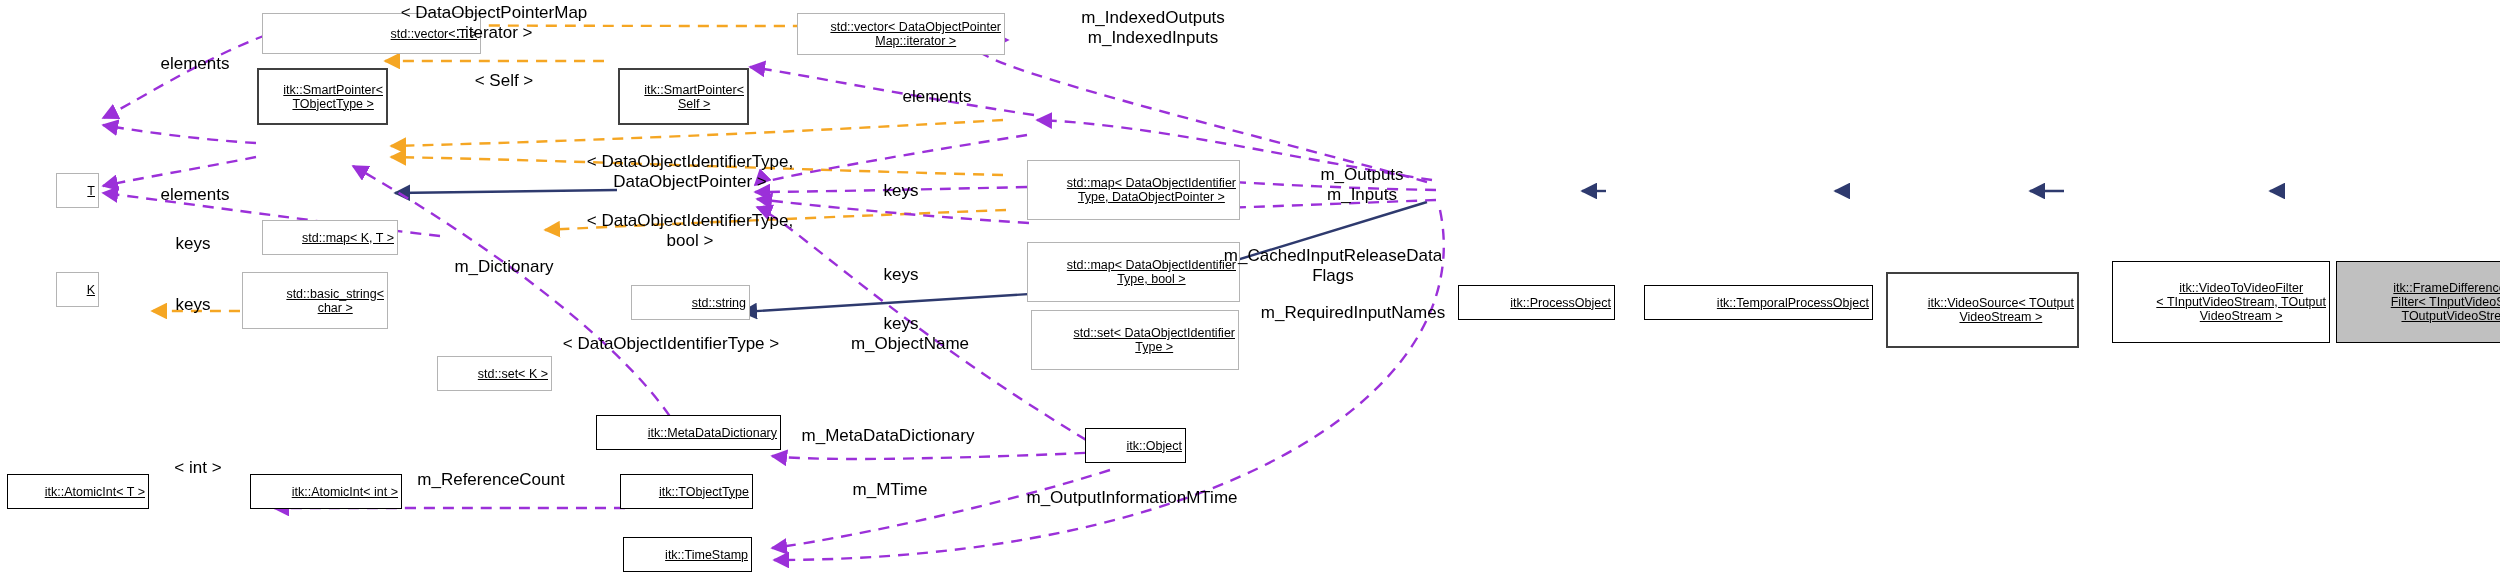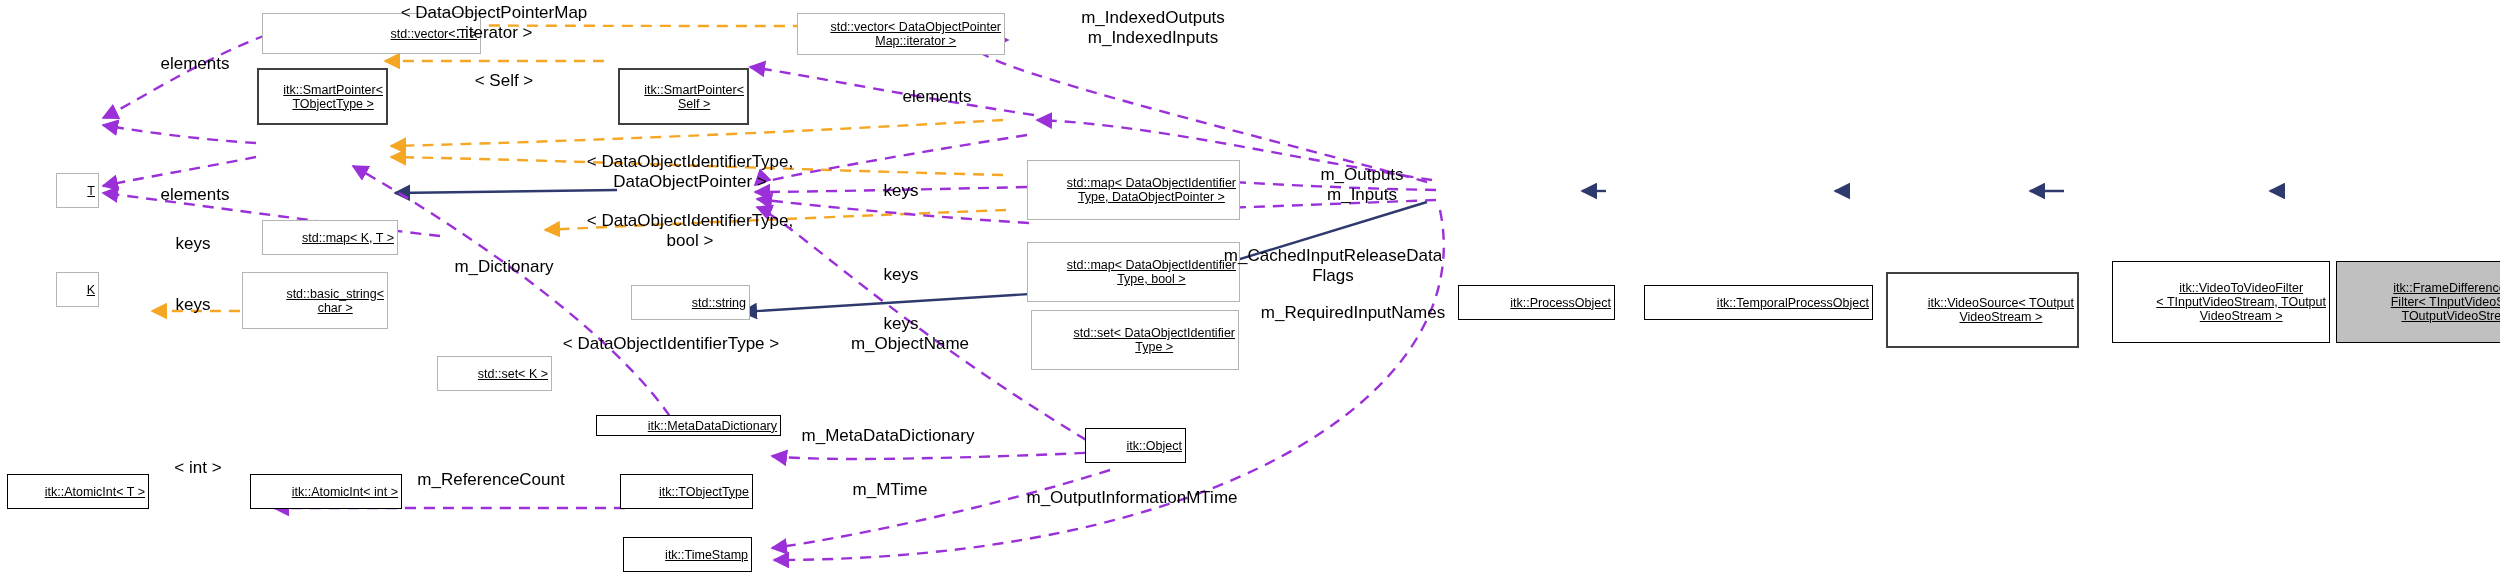--- a/index.html
+++ b/index.html
@@ -108,21 +108,21 @@
       </div>
       <div class="node n-grey" style="left: 1027px; top: 160px; width: 213px; height: 60px;">
         <span>std::map&lt; DataObjectIdentifier<br>Type, DataObjectPointer &gt;</span>
       </div>
       <div class="node n-grey" style="left: 1027px; top: 242px; width: 213px; height: 60px;">
         <span>std::map&lt; DataObjectIdentifier<br>Type, bool &gt;</span>
       </div>
       <div class="node n-grey" style="left: 1031px; top: 310px; width: 208px; height: 60px;">
         <span>std::set&lt; DataObjectIdentifier<br>Type &gt;</span>
       </div>
-      <div class="node n-black" style="left: 596px; top: 415px; width: 185px; height: 21px;">
+      <div class="node n-black" style="left: 596px; top: 415px; width: 185px; height: 35px;">
         <span>itk::MetaDataDictionary</span>
       </div>
       <div class="node n-black" style="left: 620px; top: 474px; width: 133px; height: 35px;">
         <span>itk::TObjectType</span>
       </div>
       <div class="node n-black" style="left: 623px; top: 537px; width: 129px; height: 35px;">
         <span>itk::TimeStamp</span>
       </div>
       <div class="node n-black" style="left: 7px; top: 474px; width: 142px; height: 35px;">
         <span>itk::AtomicInt&lt; T &gt;</span>

